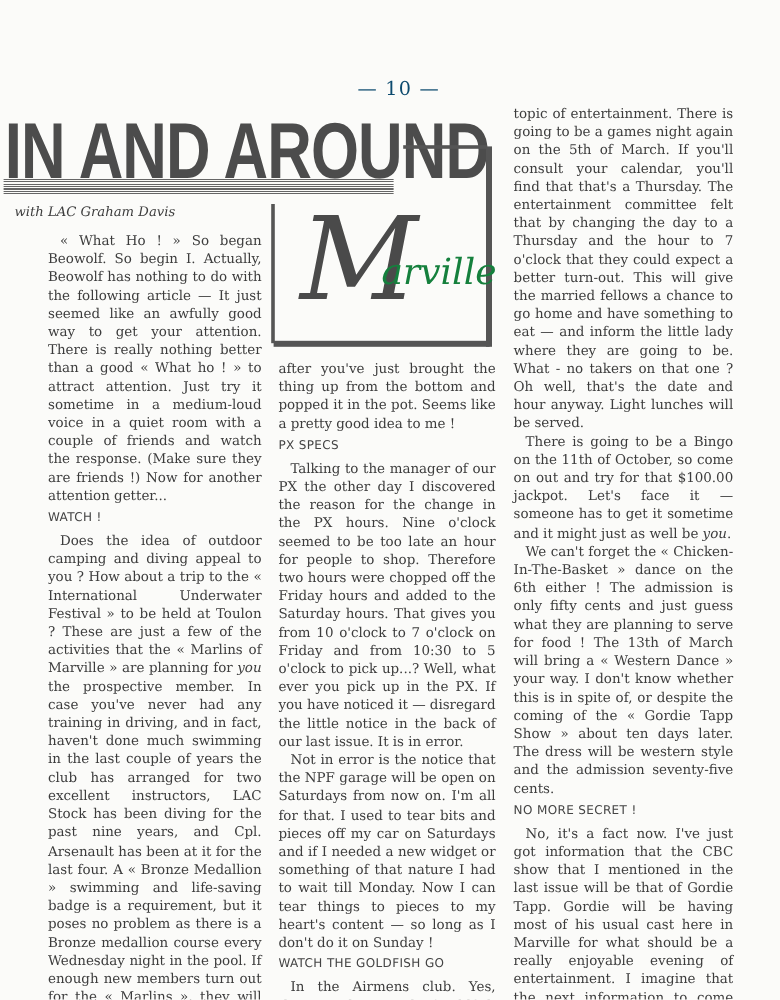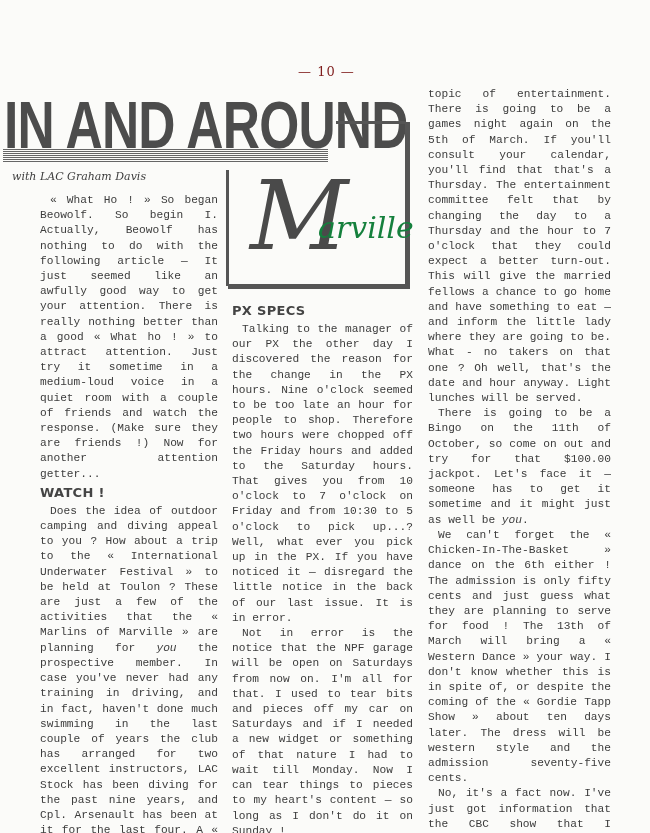--- a/index.html
+++ b/index.html
@@ -3,21 +3,21 @@
 <meta charset="utf-8">
 <style>
   html, body { margin: 0; padding: 0; }
   body {
     width: 650px; height: 833px; position: relative; overflow: hidden;
     background: #fbfbf9; color: #3a3a3a;
     font-family: "DejaVu Serif", "Liberation Serif", serif;
   }
   .page-num {
     position: absolute; left: 298px; top: 64px;
-    font-size: 13px; color: #7f1d1d; letter-spacing: 1px;
+    font-size: 16px; color: #0c4a6e; letter-spacing: 1px;
   }
   .title {
     position: absolute; left: 4px; top: 92px;
     font-family: "Liberation Sans", "DejaVu Sans", sans-serif;
     font-weight: bold; font-size: 66px; line-height: 66px;
     color: #4c4c4c; letter-spacing: -1px;
     transform: scaleX(0.78); transform-origin: left top;
     white-space: pre;
   }
   .stripes {
@@ -47,25 +47,25 @@
   }
   .logo-rest {
     position: absolute; left: 318px; top: 210px;
     font-family: "DejaVu Serif", serif; font-style: italic;
     font-size: 30px; color: #15803d;
   }
   .col {
     position: absolute; font-size: 11.2px; line-height: 15.2px;
     text-align: justify; color: #3c3c3c;
   }
-  .col p { margin: 0; text-indent: 10px; font-family: Liberation Mono, monospace; }
+  .col p { margin: 0; text-indent: 10px; }
   .col p.noindent { text-indent: 0; }
   .col h3 {
     margin: 3px 0 3px 0; font-family: "DejaVu Sans", sans-serif;
-    font-weight: bold; font-size: 13px; line-height: 16px; color: #444;
+    font-weight: normal; font-size: 10px; line-height: 16px; color: #444;
     letter-spacing: 0.3px; text-align: left;
   }
   #col1 { left: 40px; top: 193px; width: 178px; }
   #col2 { left: 232px; top: 300px; width: 181px; }
   #col3 { left: 428px; top: 87px; width: 183px; }
   em { font-style: italic; }
 </style>
 </head>
 <body>
 
@@ -85,26 +85,29 @@
 </div>
 
 <div id="col1" class="col">
   <p>« What Ho ! » So began Beowolf. So begin I. Actually, Beowolf has nothing to do with the following article — It just seemed like an awfully good way to get your attention. There is really nothing better than a good « What ho ! » to attract attention. Just try it sometime in a medium-loud voice in a quiet room with a couple of friends and watch the response. (Make sure they are friends !) Now for another attention getter...</p>
   <h3>WATCH !</h3>
   <p><span>Does the idea of outdoor camping and diving appeal to you ? How about a trip to the « International Underwater Festival » to be held at Toulon ? These are just a few of the activities that the « Marlins of Marville » are planning for </span><em>you</em><span> the prospective member. In case you've never had any training in driving, and in fact, haven't done much swimming in the last couple of years the club has arranged for two excellent instructors, LAC Stock has been diving for the past nine years, and Cpl. Arsenault has been at it for the last four. A « Bronze Medallion » swimming and life-saving badge is a requirement, but it poses no problem as there is a Bronze medallion course every Wednesday night in the pool. If enough new members turn out for the « Marlins », they will be holding a course on Thursday night as well. They meet every Thursday night between the hours of eight and ten o'clock.</span></p>
 
 </div>
 
 <div id="col2" class="col">
+  <p class="noindent">after you've just brought the thing up from the bottom and popped it in the pot. Seems like a pretty good idea to me !</p>
   <h3>PX SPECS</h3>
   <p>Talking to the manager of our PX the other day I discovered the reason for the change in the PX hours. Nine o'clock seemed to be too late an hour for people to shop. Therefore two hours were chopped off the Friday hours and added to the Saturday hours. That gives you from 10 o'clock to 7 o'clock on Friday and from 10:30 to 5 o'clock to pick up...? Well, what ever you pick up in the PX. If you have noticed it — disregard the little notice in the back of our last issue. It is in error.</p>
   <p>Not in error is the notice that the NPF garage will be open on Saturdays from now on. I'm all for that. I used to tear bits and pieces off my car on Saturdays and if I needed a new widget or something of that nature I had to wait till Monday. Now I can tear things to pieces to my heart's content — so long as I don't do it on Sunday !</p>
+  <h3>WATCH THE GOLDFISH GO</h3>
   <p>In the Airmens club. Yes, there is a large tank of goldfish there now. There is something about them. Whenever I start to watch them they start to hypnotize me. One of these days I'm going to watch them for too long a period and that's going to be it ! They really do look nice though. Someone deserves a pat on the back for that idea.</p>
 
 </div>
 
 <div id="col3" class="col">
   <p class="noindent">topic of entertainment. There is going to be a games night again on the 5th of March. If you'll consult your calendar, you'll find that that's a Thursday. The entertainment committee felt that by changing the day to a Thursday and the hour to 7 o'clock that they could expect a better turn-out. This will give the married fellows a chance to go home and have something to eat — and inform the little lady where they are going to be. What - no takers on that one ? Oh well, that's the date and hour anyway. Light lunches will be served.</p>
   <p><span>There is going to be a Bingo on the 11th of October, so come on out and try for that $100.00 jackpot. Let's face it — someone has to get it sometime and it might just as well be </span><em>you</em><span>.</span></p>
   <p>We can't forget the « Chicken-In-The-Basket » dance on the 6th either ! The admission is only fifty cents and just guess what they are planning to serve for food ! The 13th of March will bring a « Western Dance » your way. I don't know whether this is in spite of, or despite the coming of the « Gordie Tapp Show » about ten days later. The dress will be western style and the admission seventy-five cents.</p>
+  <h3>NO MORE SECRET !</h3>
   <p>No, it's a fact now. I've just got information that the CBC show that I mentioned in the last issue will be that of Gordie Tapp. Gordie will be having most of his usual cast here in Marville for what should be a really enjoyable evening of entertainment. I imagine that the next information to come your way on this will be the full thing on a poster. I have tenative dates now, the 25th and/or 26th of March, but at this date they are still subject to change.</p>
 
 </div>
 
 </body></html>

